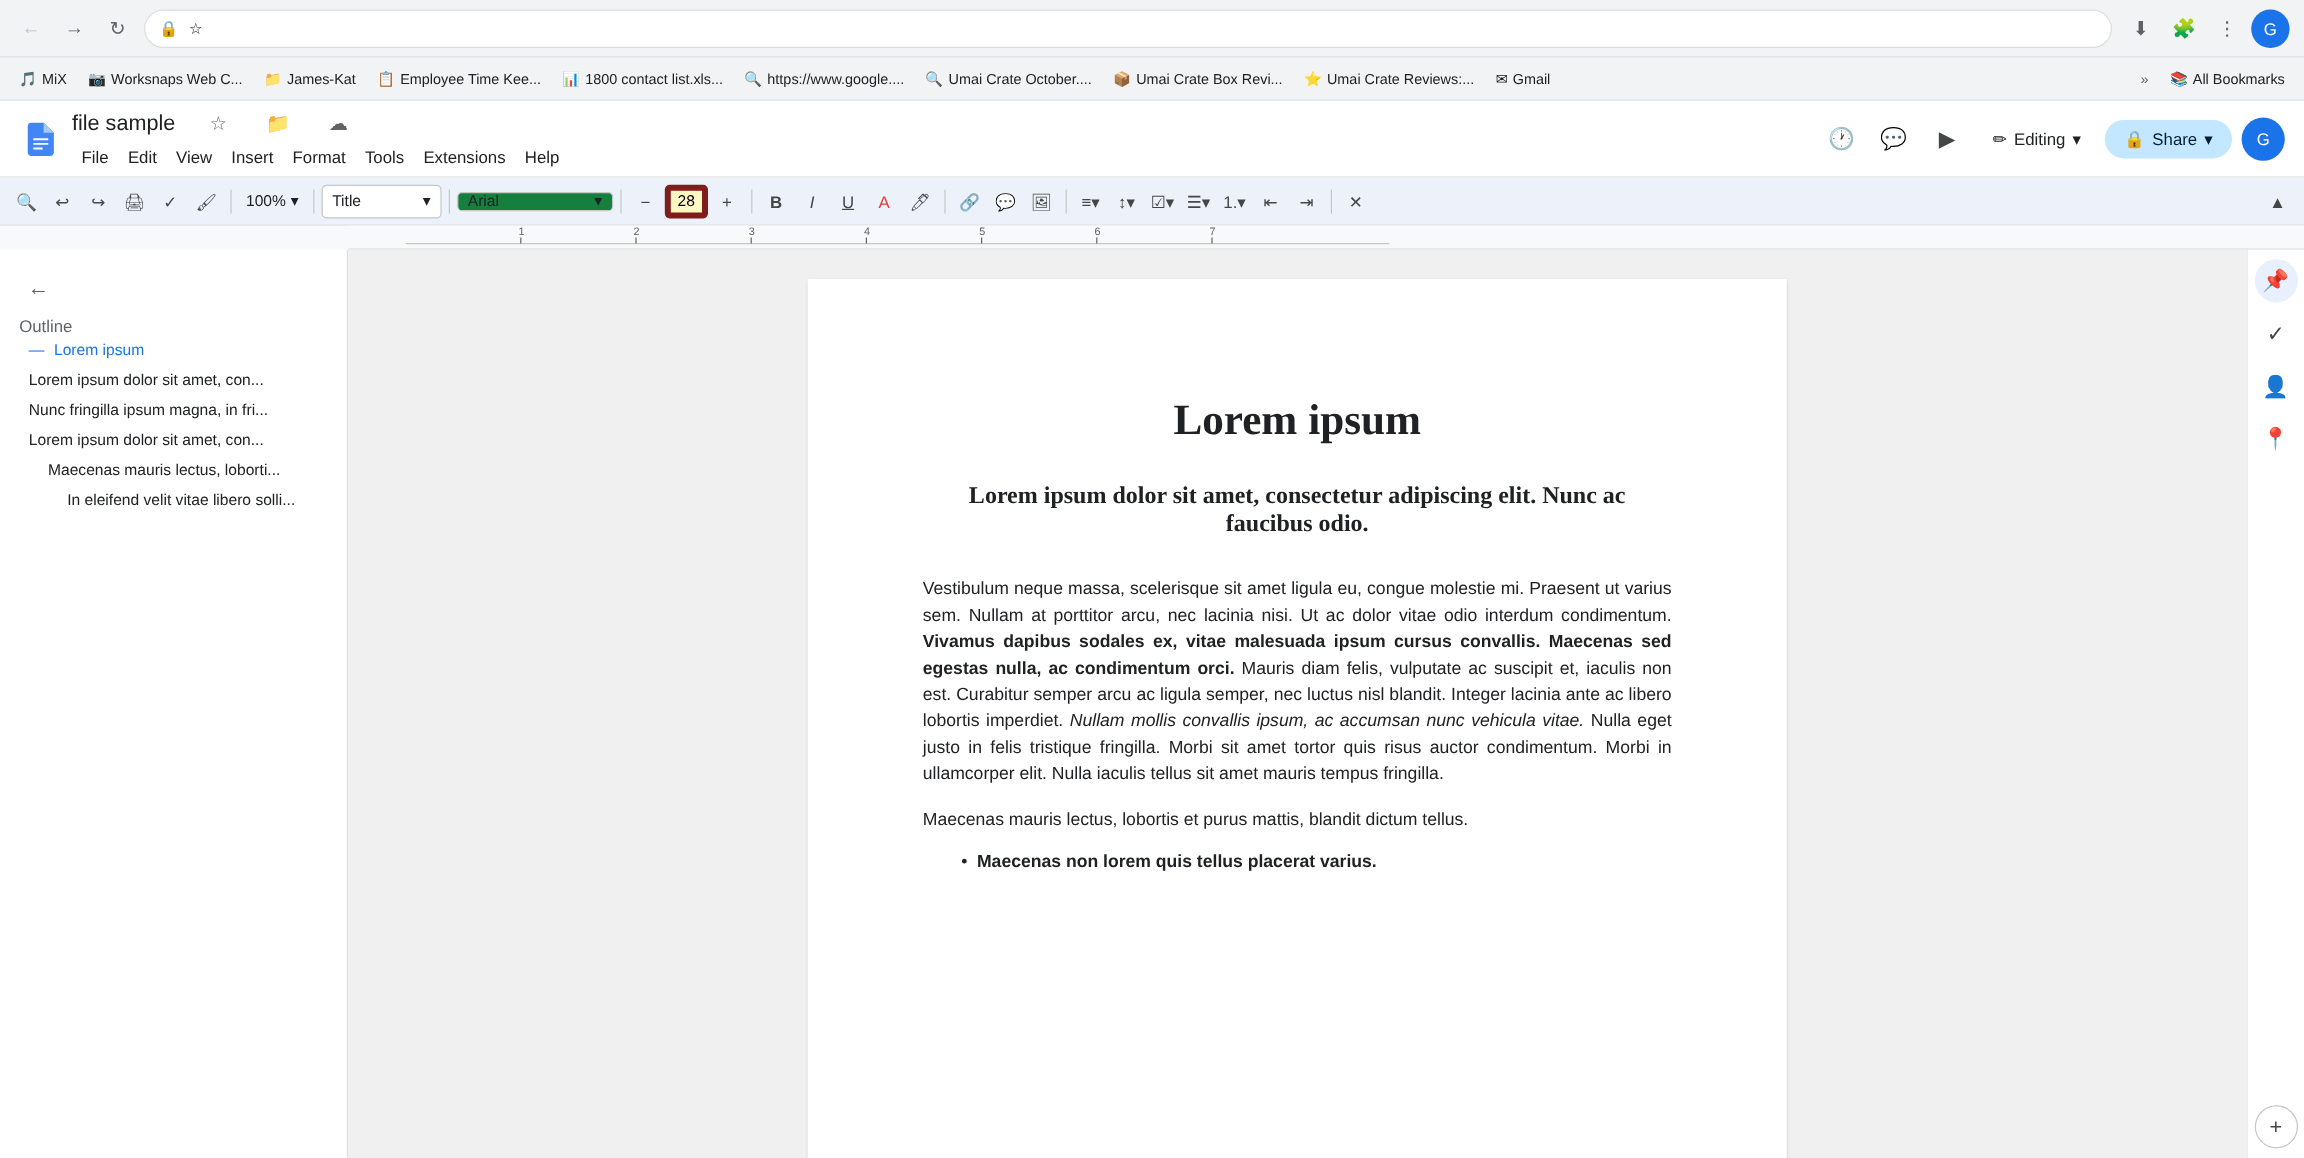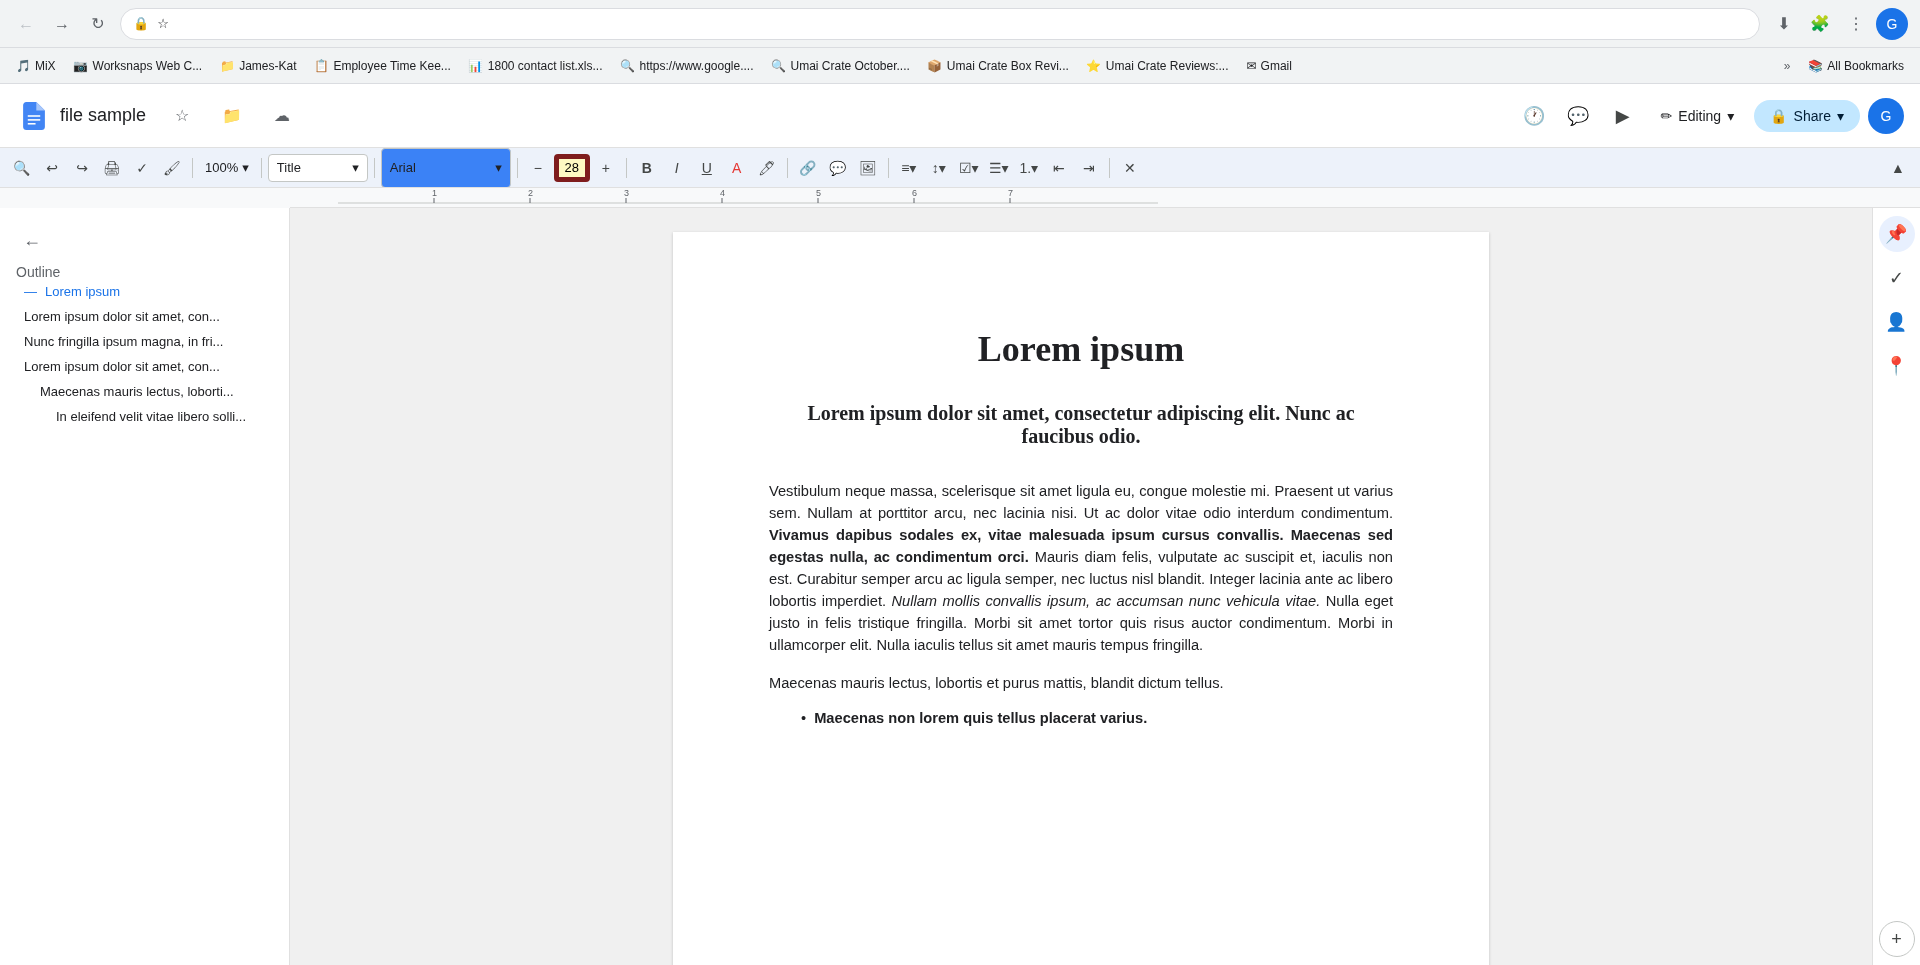--- a/index.html
+++ b/index.html
@@ -219,27 +219,27 @@
     }
     .toolbar-input {
       width: 36px; height: 28px;
       border: 5px solid #7f1d1d;
       border-radius: 4px;
       text-align: center;
       font-size: 13px;
       background: #fef9c3;
     }
     .toolbar-font-name {
-      width: 130px; height: 40px;
+      width: 130px; height: 16px;
       border: 1px solid #c4c7c5;
       border-radius: 4px;
       display: flex; align-items: center;
       padding: 0 8px;
       font-size: 13px;
-      background: #3b82f6;
+      background: #15803d;
       cursor: pointer;
       justify-content: space-between;
       text-align: center;
     }
     .toolbar-style {
       width: 100px; height: 28px;
       border: 1px solid #c4c7c5;
       border-radius: 4px;
       display: flex; align-items: center;
       padding: 0 8px;
@@ -463,20 +463,30 @@
         <line x1="6" y1="23" x2="22" y2="23" stroke="white" stroke-width="2"></line>
         <line x1="6" y1="28" x2="16" y2="28" stroke="white" stroke-width="2"></line>
       </svg>
     </div>
     <div class="docs-title-section">
       <div style="display:flex; align-items:center; gap:22px;">
         <span class="docs-filename">file sample</span>
         <button class="docs-header-icon-btn">☆</button>
         <button class="docs-header-icon-btn">📁</button>
         <button class="docs-header-icon-btn">☁</button>
+      </div>
+      <div class="docs-menu-row">
+        <div class="docs-menu-item">File</div>
+        <div class="docs-menu-item">Edit</div>
+        <div class="docs-menu-item">View</div>
+        <div class="docs-menu-item">Insert</div>
+        <div class="docs-menu-item">Format</div>
+        <div class="docs-menu-item">Tools</div>
+        <div class="docs-menu-item">Extensions</div>
+        <div class="docs-menu-item">Help</div>
       </div>
     </div>
     <div class="header-spacer"></div>
     <div class="header-right">
       <button class="history-btn" title="Version history">🕐</button>
       <button class="comment-btn" title="Comments">💬</button>
       <button class="present-btn" title="Present">▶</button>
       <button class="editing-btn">
         <span>✏</span>
         <span>Editing</span>

